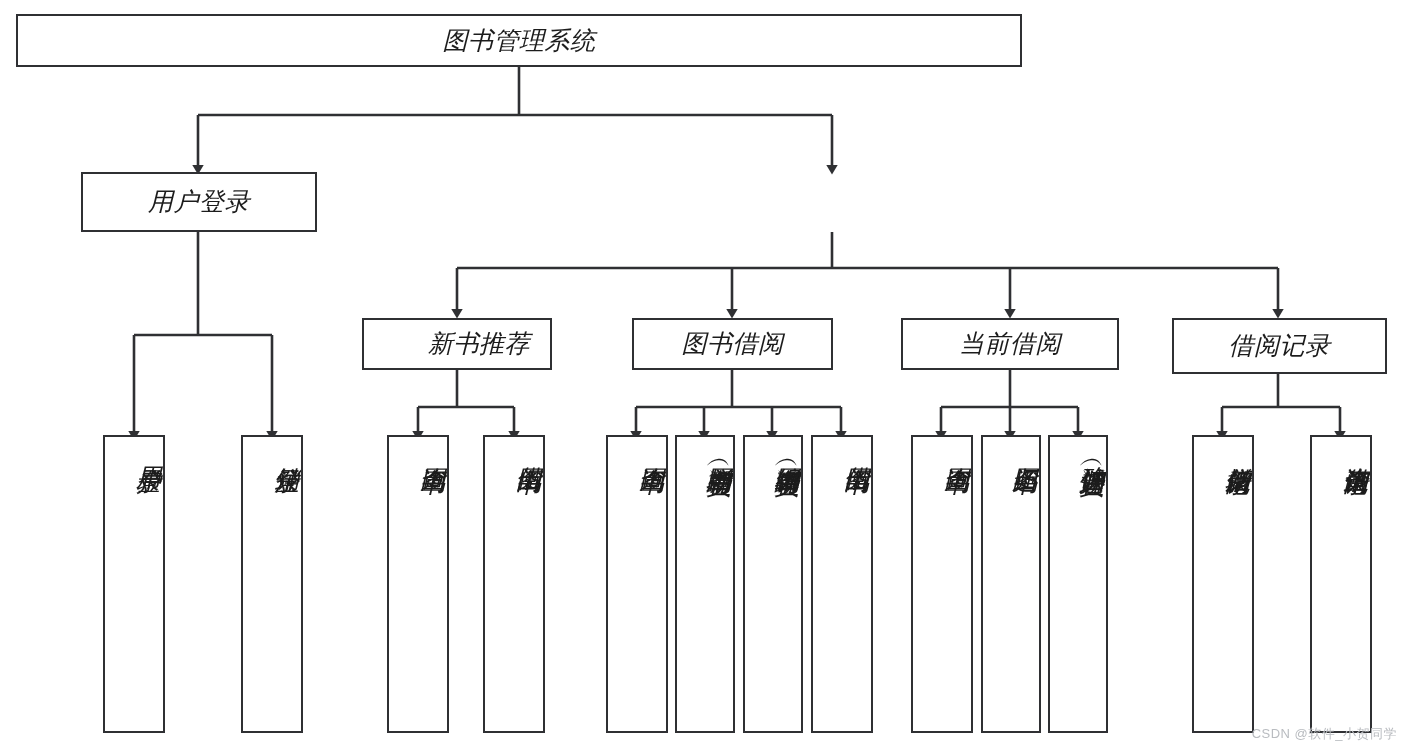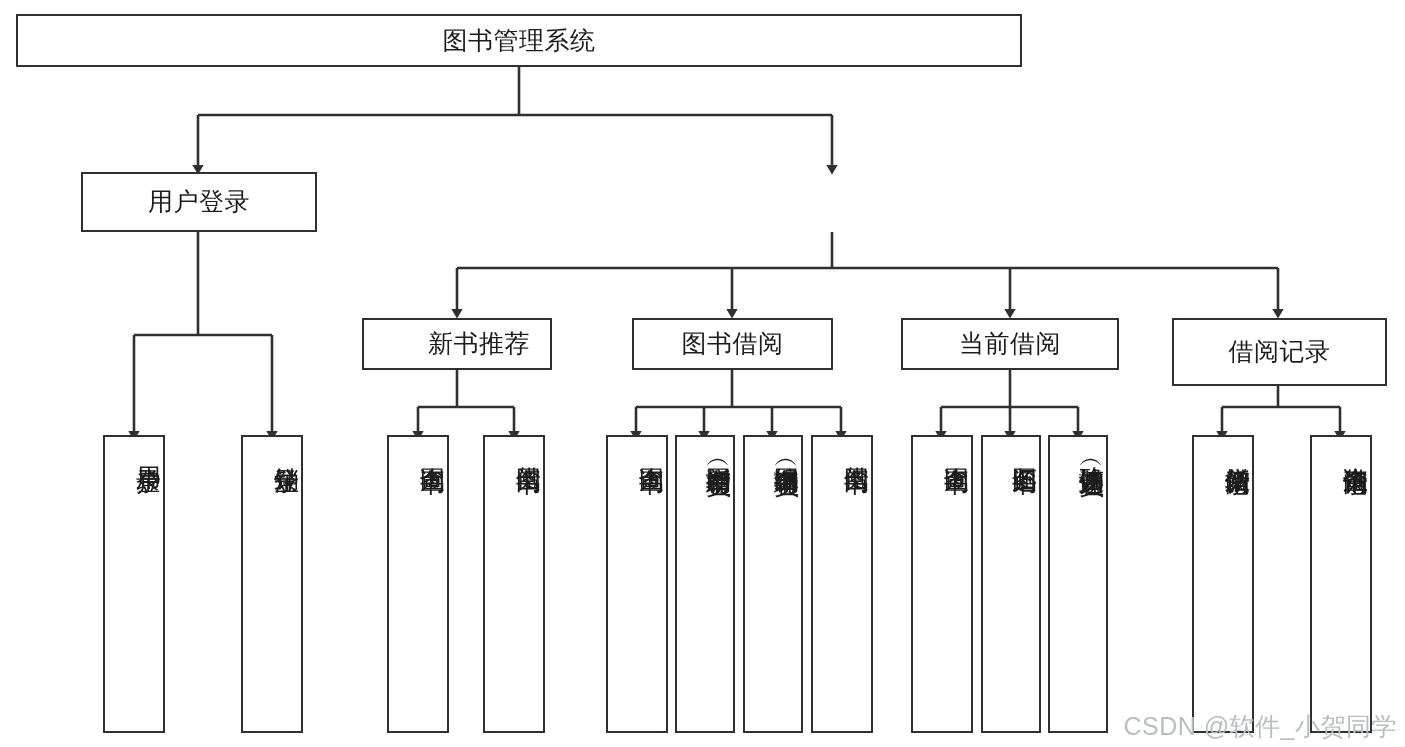--- a/index.html
+++ b/index.html
@@ -31,20 +31,21 @@
   
   .node {
     position: absolute;
     box-sizing: border-box;
     background: #ffffff;
     border: 2.5px solid #2f3033;
     display: flex;
     align-items: center;
     justify-content: center;
     color: #1c1c1c;
+    font-style: italic;
   }
   .node.level0,
   .node.level1,
   .node.level2 {
     font-size: 25px;
     letter-spacing: 0.5px;
     line-height: 1.1;
   }
   
   .node.leaf {
@@ -63,21 +64,21 @@
     display: block;
     writing-mode: vertical-rl;
     text-orientation: upright;
     white-space: nowrap;
   }
   
   #watermark {
     position: absolute;
     right: 8px;
     bottom: 4px;
-    font-size: 25px;
+    font-size: 13px;
     color: #b9bcc0;
     letter-spacing: 0.5px;
     white-space: nowrap;
     user-select: none;
   }
 </style>
 </head>
 <body>
 
 <div id="diagram-root">
@@ -148,21 +149,21 @@
   </div>
 
   <div class="node level2" style="left:901px; top:318px; width:218px; height:52px;">
     <span>当前借阅</span>
   </div>
 
   <div class="node level2" style="left:632px; top:318px; width:201px; height:52px;">
     <span>图书借阅</span>
   </div>
 
-  <div class="node level2" style="left:1172px; top:318px; width:215px; height:68px;">
+  <div class="node level2" style="left:1172px; top:318px; width:215px; height:56px;">
     <span>借阅记录</span>
   </div>
 
   <div class="node leaf" style="left:103px; top:435px; width:62px; height:298px;">
     <span class="leaf-label">用户登录</span>
   </div>
 
   <div class="node leaf" style="left:241px; top:435px; width:62px; height:298px;">
     <span class="leaf-label">注销登录</span>
   </div>

